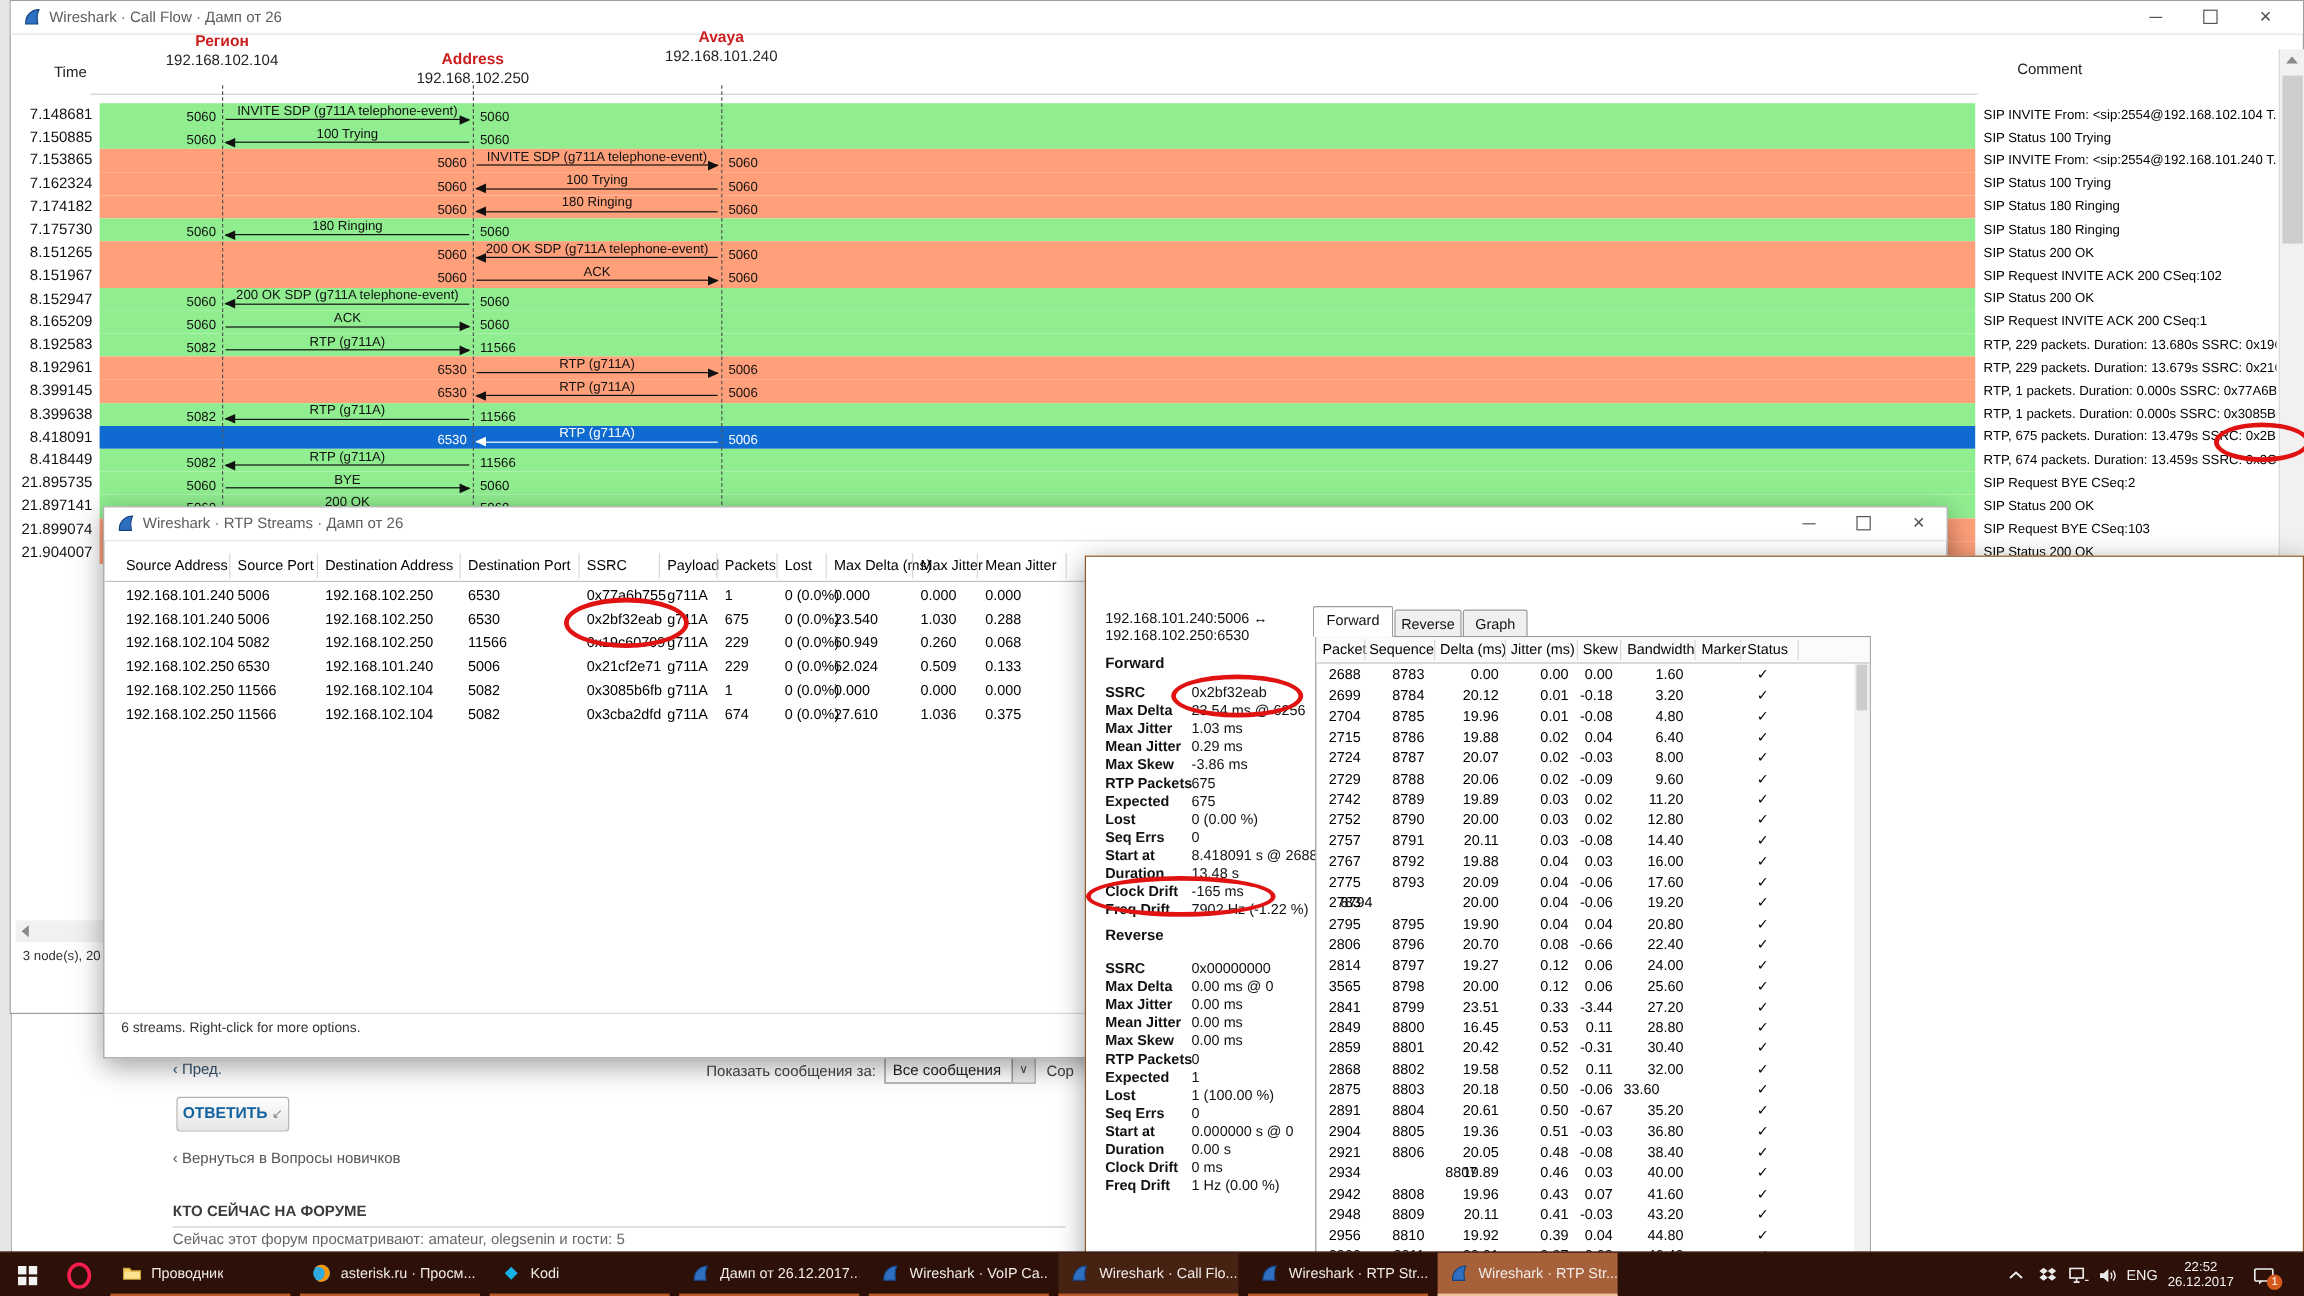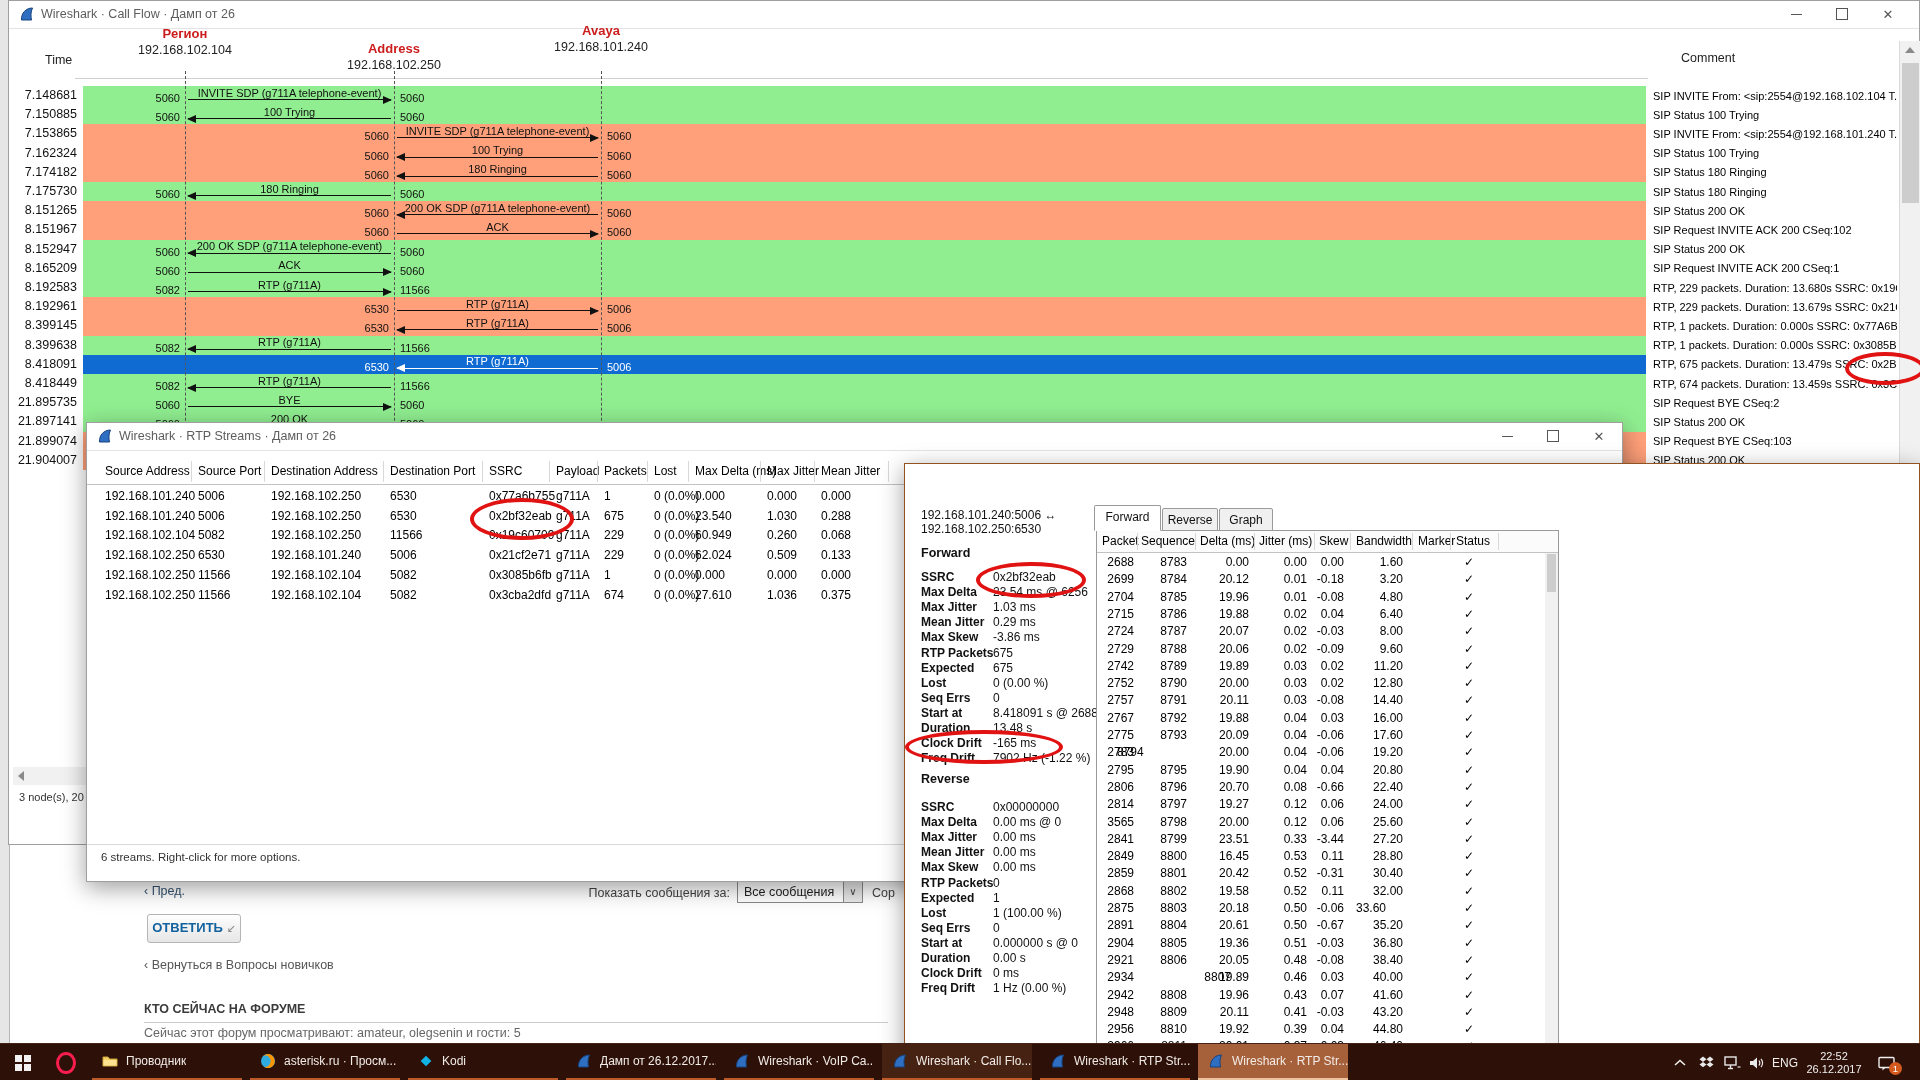--- a/index.html
+++ b/index.html
@@ -683,21 +683,21 @@
           <div class="cell" style="position: absolute; left: 177px; top: 1px; width: 70px; text-align: right;">0.11</div>
           <div class="cell" style="position: absolute; left: 236px; top: 1px; width: 70px; text-align: right;">32.00</div>
           <div class="cell" style="position: absolute; left: 367px; top: 1px; width: 20px;">✓</div>
         </div>
         <div style="position: absolute; left: 192px; top: 436px; width: 447px; height: 17px; overflow: hidden;">
           <div class="cell" style="position: absolute; left: -33px; top: 1px; width: 70px; text-align: right;">2875</div>
           <div class="cell" style="position: absolute; left: 20px; top: 1px; width: 70px; text-align: right;">8803</div>
           <div class="cell" style="position: absolute; left: 82px; top: 1px; width: 70px; text-align: right;">20.18</div>
           <div class="cell" style="position: absolute; left: 140px; top: 1px; width: 70px; text-align: right;">0.50</div>
           <div class="cell" style="position: absolute; left: 177px; top: 1px; width: 70px; text-align: right;">-0.06</div>
-          <div class="cell" style="position: absolute; left: 236px; top: 1px; width: 70px; text-align: left; padding-left: 23px;">33.60</div>
+          <div class="cell" style="position: absolute; left: 236px; top: 1px; width: 70px; text-align: center;">33.60</div>
           <div class="cell" style="position: absolute; left: 367px; top: 1px; width: 20px;">✓</div>
         </div>
         <div style="position: absolute; left: 192px; top: 453.3px; width: 447px; height: 17px; overflow: hidden;">
           <div class="cell" style="position: absolute; left: -33px; top: 1px; width: 70px; text-align: right;">2891</div>
           <div class="cell" style="position: absolute; left: 20px; top: 1px; width: 70px; text-align: right;">8804</div>
           <div class="cell" style="position: absolute; left: 82px; top: 1px; width: 70px; text-align: right;">20.61</div>
           <div class="cell" style="position: absolute; left: 140px; top: 1px; width: 70px; text-align: right;">0.50</div>
           <div class="cell" style="position: absolute; left: 177px; top: 1px; width: 70px; text-align: right;">-0.67</div>
           <div class="cell" style="position: absolute; left: 236px; top: 1px; width: 70px; text-align: right;">35.20</div>
           <div class="cell" style="position: absolute; left: 367px; top: 1px; width: 20px;">✓</div>

